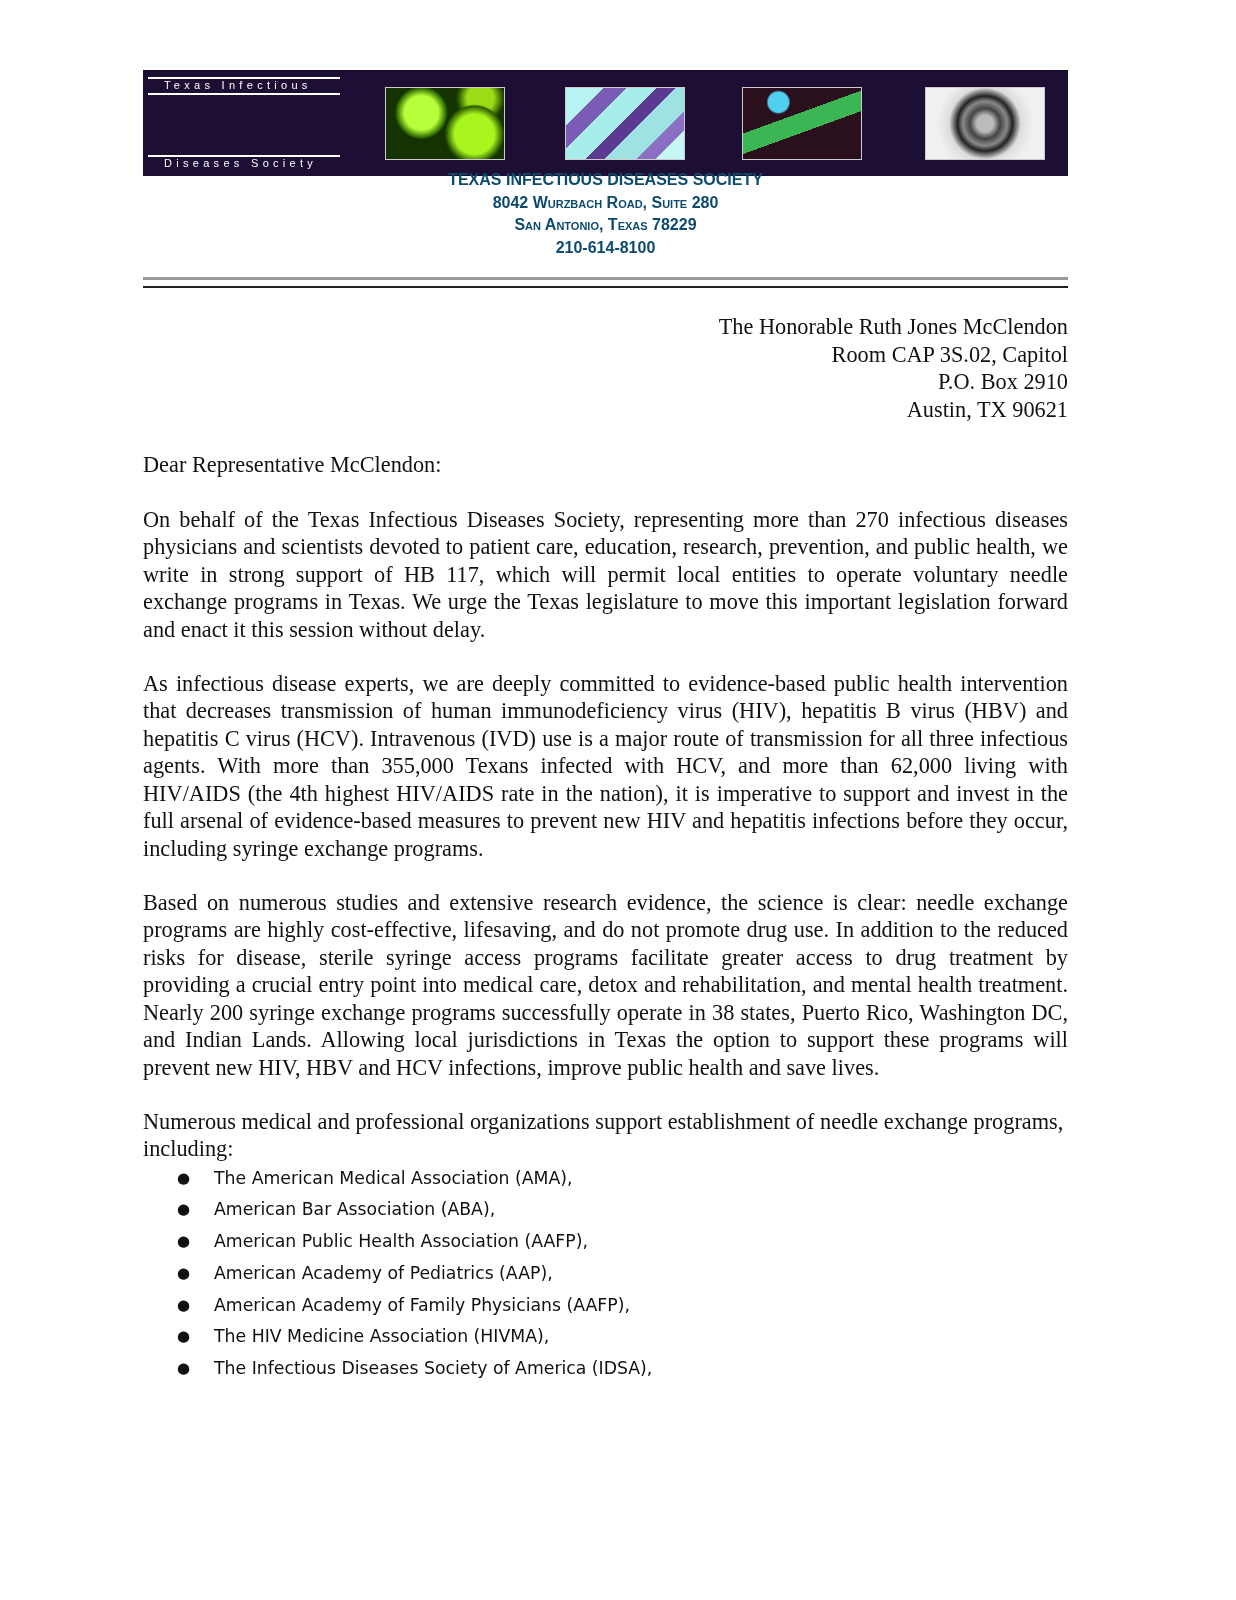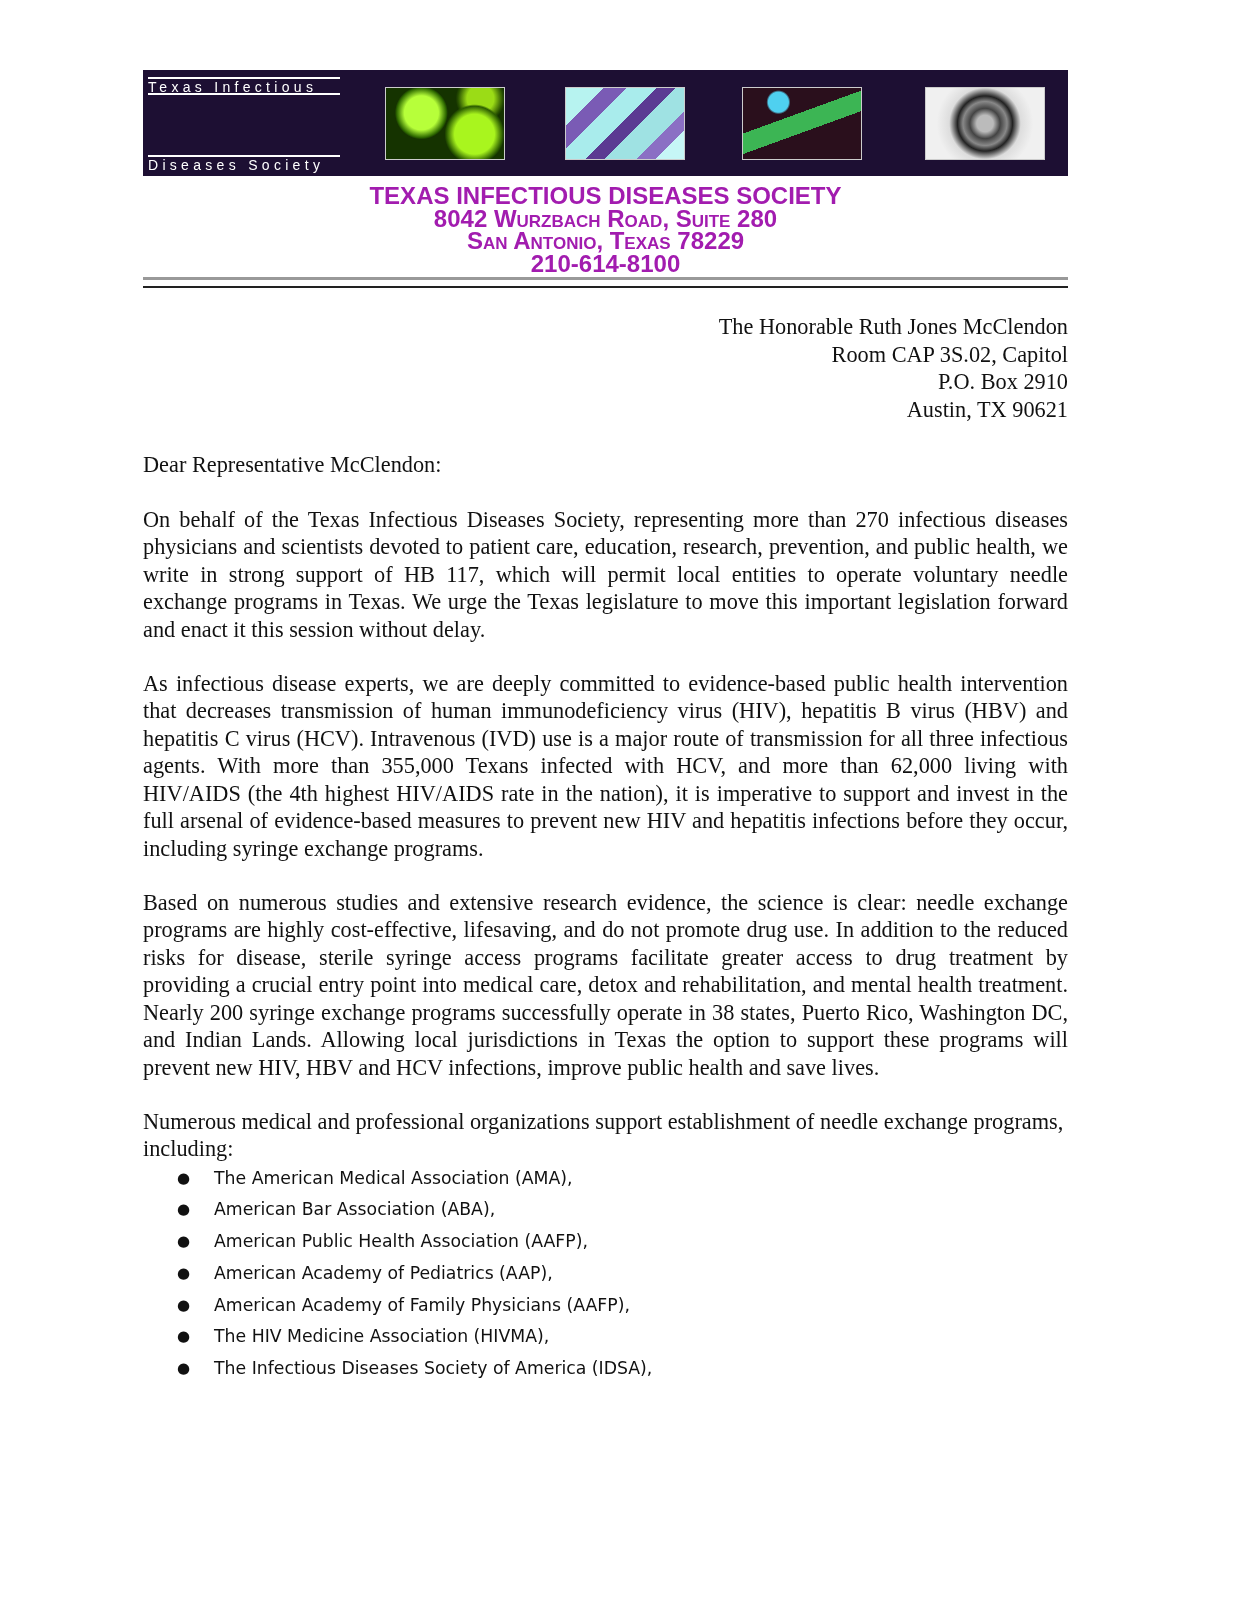--- a/index.html
+++ b/index.html
@@ -1,27 +1,27 @@
 <!DOCTYPE html>
 <html><head>
 <meta charset="utf-8">
 <style>
   html, body { margin: 0; padding: 0; background: #ffffff; }
   body { width: 1236px; height: 1600px; position: relative; overflow: hidden; }
   .banner { position: absolute; left: 143px; top: 70px; width: 925px; height: 106px; background: #1d0f33; }
   .logo { position: absolute; left: 5px; top: 7px; width: 192px; height: 94px; color: #fff; font-family: "Liberation Sans", sans-serif; }
   .logo .line { position: absolute; left: 0; width: 192px; height: 2px; background: #fff; }
-  .logo .small { position: absolute; left: 0; width: 192px; font-size: 14px; letter-spacing: 4.3px; white-space: nowrap; }
+  .logo .small { position: absolute; left: 16px; width: 192px; font-size: 11px; letter-spacing: 4.3px; white-space: nowrap; }
   .logo .big { position: absolute; left: 0; top: 14px; font-size: 70px; font-weight: normal; letter-spacing: -2px; line-height: 66px; white-space: nowrap; }
   .thumb { position: absolute; top: 17px; width: 120px; height: 73px; border: 1px solid #ccc; box-sizing: border-box; }
   .t1 { left: 242px; background: radial-gradient(circle at 30% 35%, #b7ff3a 0 18%, #2f6a00 26%, transparent 28%), radial-gradient(circle at 75% 65%, #a9f51e 0 20%, #2c5d00 28%, transparent 30%), radial-gradient(circle at 80% 15%, #9bdc16 0 12%, #274f00 20%, transparent 22%), #153300; }
   .t2 { left: 422px; background: linear-gradient(135deg, #b7f3f0 0 20%, #7a5bb5 20% 32%, #a9ecec 32% 48%, #5b3a92 48% 58%, #9fe2e3 58% 75%, #8b6fc4 75% 85%, #c6f6f6 85%); }
   .t3 { left: 599px; background: linear-gradient(160deg, transparent 40%, #3cb554 40% 58%, transparent 58%), radial-gradient(circle at 30% 20%, #4fd0f0 0 10%, transparent 12%), #2a0f1c; }
   .t4 { left: 782px; background: radial-gradient(circle at 50% 50%, #bbb 0 12%, #444 22%, #888 32%, #222 40%, #ddd 52%, #f0f0f0 70%); }
-  .letterhead { position: absolute; left: 143px; top: 185px; width: 925px; text-align: center; font-family: "Liberation Sans", sans-serif; font-weight: bold; color: #a21caf; font-size: 24px; line-height: 22.5px; }
+  .letterhead { position: absolute; left: 143px; top: 169px; width: 925px; text-align: center; font-family: "Liberation Sans", sans-serif; font-weight: bold; color: #0c4a6e; font-size: 16px; line-height: 22.5px; }
   .rule1 { position: absolute; left: 143px; top: 277px; width: 925px; height: 3px; background: #999; }
   .rule2 { position: absolute; left: 143px; top: 286px; width: 925px; height: 2px; background: #222; }
   .body { position: absolute; left: 143px; top: 313px; width: 925px; font-family: "Liberation Serif", serif; font-size: 22.3px; line-height: 27.5px; color: #111; }
   .body p { margin: 0; }
   .addr { margin-bottom: 27.5px !important; text-align: right; }
   .salutation { margin-bottom: 27.5px !important; }
   .justified { text-align: justify; text-align-last: left; margin-bottom: 26.5px !important; }
   .list { list-style: none; margin: 0; padding: 0; font-family: "DejaVu Sans", sans-serif; font-size: 17.3px; }
   .list li { position: relative; padding-left: 71px; height: 31.8px; line-height: 31.8px; }
   .list .bullet { position: absolute; left: 34px; top: 0; font-size: 15px; }

